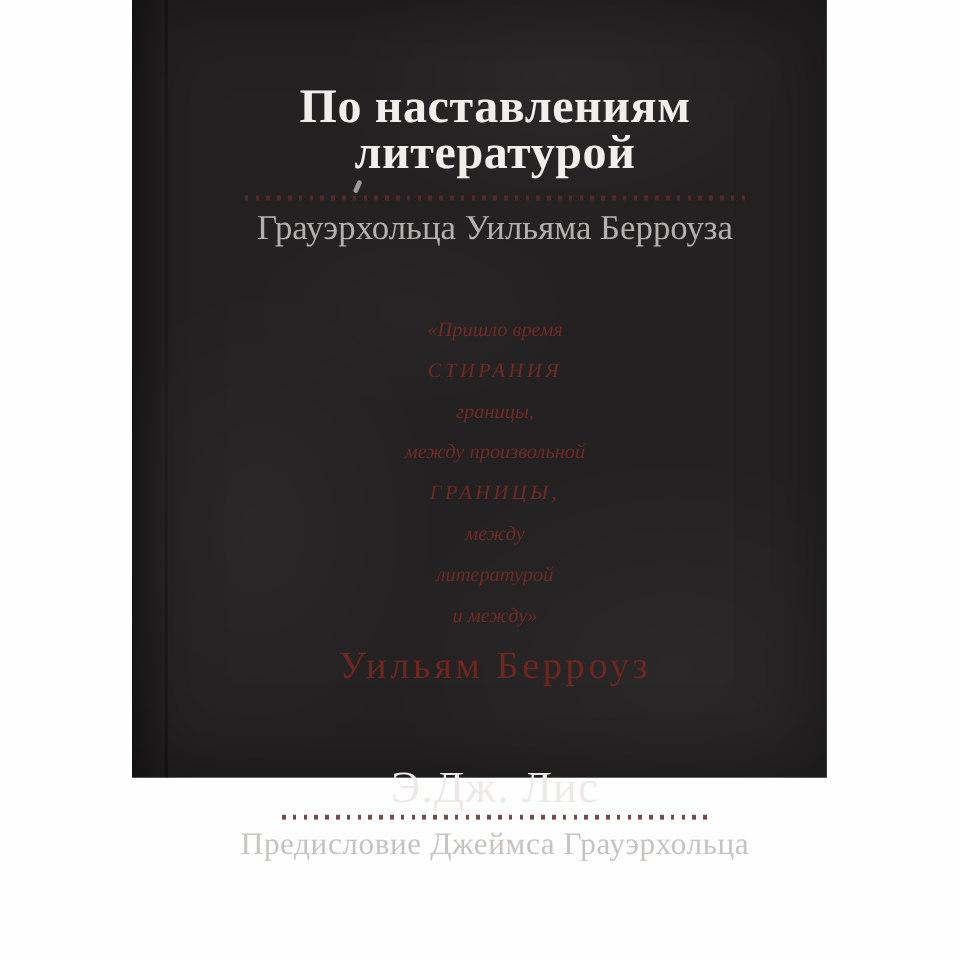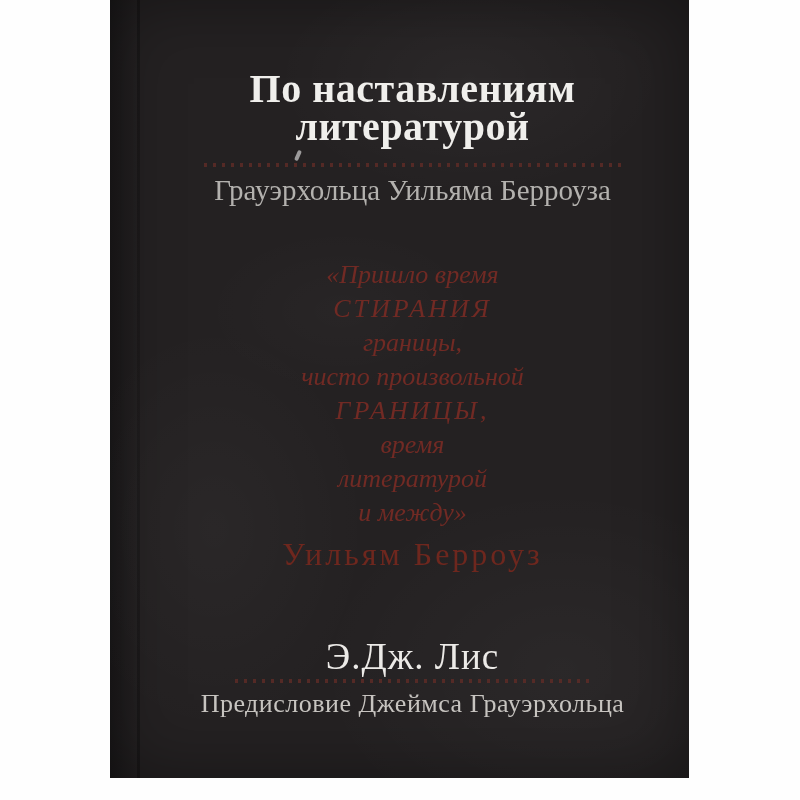--- a/index.html
+++ b/index.html
@@ -16,21 +16,21 @@
     width: 800px;
     height: 800px;
     background: #fefefe;
   }
   
   .book {
     position: absolute;
     left: 110px;
     top: 0;
     width: 579px;
-    height: 778px;
+    height: 648px;
     background:
       radial-gradient(ellipse 300px 180px at 62% 10%, rgba(255,255,255,0.035), transparent 65%),
       radial-gradient(ellipse 240px 320px at 18% 68%, rgba(255,255,255,0.028), transparent 65%),
       radial-gradient(ellipse 380px 280px at 78% 86%, rgba(255,255,255,0.032), transparent 65%),
       radial-gradient(ellipse 200px 120px at 40% 40%, rgba(255,255,255,0.02), transparent 70%),
       linear-gradient(90deg, #1b191a 0%, #242122 5%, #242122 100%);
     box-shadow: inset 0 0 70px rgba(0,0,0,0.38);
   }
   .hinge-crease {
     position: absolute;
@@ -85,21 +85,21 @@
     width: 100%;
     font-size: 29px;
     line-height: 34px;
     color: #b3b1ae;
   }
   .quote {
     position: absolute;
     top: 258px;
     width: 100%;
     font-style: italic;
-    font-size: 26px;
+    font-size: 17px;
     line-height: 34px;
     color: #712a24;
   }
   .quote .caps {
     letter-spacing: 3px;
   }
   .attribution {
     position: absolute;
     top: 538px;
     width: 100%;
@@ -145,23 +145,23 @@
       </div>
 
       <div class="dotline dotline-title"></div>
 
       <div class="subtitle">Грауэрхольца Уильяма Берроуза</div>
 
       <div class="quote">
         <div>«Пришло время</div>
         <div class="caps">СТИРАНИЯ</div>
         <div>границы,</div>
-        <div>чисто произвольной</div>
+        <div>между произвольной</div>
         <div class="caps">ГРАНИЦЫ,</div>
-        <div>время</div>
+        <div>между</div>
         <div>литературой</div>
         <div>и между»</div>
       </div>
 
       <div class="attribution">Уильям Берроуз</div>
 
       <div class="author">Э.Дж. Лис</div>
 
       <div class="dotline dotline-author"></div>
 

